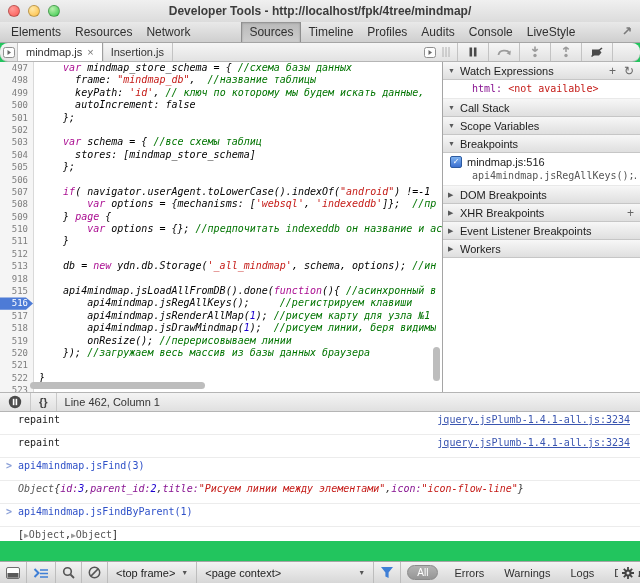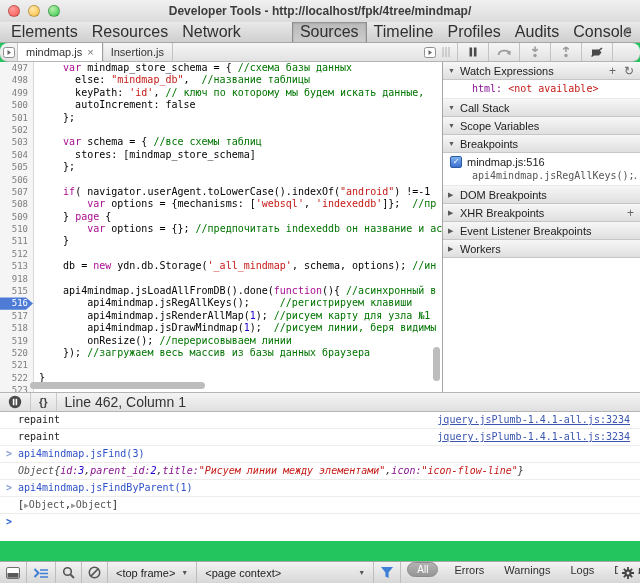--- a/index.html
+++ b/index.html
@@ -15,21 +15,21 @@
   .light{width:12px;height:12px;border-radius:50%;box-sizing:border-box;border:1px solid rgba(0,0,0,.25);}
   .light.red{background:radial-gradient(circle at 35% 30%,#ff9d99,#fc5753);}
   .light.yellow{background:radial-gradient(circle at 35% 30%,#ffe9a8,#fdbc40);}
   .light.green{background:radial-gradient(circle at 35% 30%,#b9f0ad,#33c748);}
   .win-title{position:absolute;left:0;right:0;text-align:center;font-size:12px;font-weight:bold;color:#3c3c3c;}
 
   
   .panel-tabs{height:20px;flex:none;display:flex;align-items:stretch;position:relative;
               background:linear-gradient(#e9e9e9,#cfcfcf);border-bottom:1px solid #a5a5a5;}
   .panel-tabs .tabs{display:flex;align-items:stretch;padding-left:4px;}
-  .ptab{padding:0 7px;display:flex;align-items:center;font-size:16px;color:#303030;cursor:default;}
+  .ptab{padding:0 7px;display:flex;align-items:center;font-size:12px;color:#303030;cursor:default;}
   .ptab.active{background:linear-gradient(#b9b9b9,#cdcdcd);border-left:1px solid #8e8e8e;
                border-right:1px solid #8e8e8e;box-shadow:inset 0 1px 2px rgba(0,0,0,.25);margin-left:44px;}
   .corner-expand{position:absolute;right:6px;top:2px;}
 
   
   .file-tabbar{height:18px;flex:none;display:flex;align-items:stretch;position:relative;
                background:linear-gradient(#f6f6f6,#e2e2e2);border-bottom:1px solid #b5b5b5;border-radius:8px;}
   .nav-toggle{width:17px;display:flex;align-items:center;justify-content:center;border-right:1px solid #c3c3c3;}
   .ftab{display:flex;align-items:center;gap:5px;padding:0 8px;font-size:11px;color:#333;
         border-right:1px solid #c3c3c3;}
@@ -41,21 +41,21 @@
 
   
   .content{flex:none;height:330px;display:flex;overflow:hidden;}
   .editor{flex:1;position:relative;overflow:hidden;font-family:"DejaVu Sans Mono",monospace;
           background:linear-gradient(to right,#f5f5f5 33px,#d9d9d9 33px,#d9d9d9 34px,#ffffff 34px);}
   .line{display:flex;height:12.4px;align-items:stretch;}
   .ln{width:33px;flex:none;box-sizing:border-box;text-align:right;padding-right:5px;
       font-size:9px;line-height:12.4px;color:#7e7e7e;}
   .ln.bp{background:var(--breakpoint,#4d7bd6);color:#fff;
          clip-path:polygon(0 0,26px 0,33px 50%,26px 100%,0 100%);}
-  .lc{padding-left:6px;white-space:pre;font-size:10px;line-height:12.4px;color:#000;overflow:hidden;}
+  .lc{padding-left:6px;white-space:pre;font-size:10px;line-height:12.4px;color:#000;overflow:hidden;font-style:italic;}
   .tok-k{color:var(--keyword,#aa0d91);}
   .tok-s{color:var(--string,#c41a16);}
   .tok-c{color:var(--comment,#007400);}
   .tok-n{color:var(--number,#1c00cf);}
   .vthumb{position:absolute;right:2px;top:285px;width:7px;height:34px;border-radius:4px;background:#bdbdbd;}
   .hthumb{position:absolute;left:30px;bottom:3px;width:175px;height:7px;border-radius:4px;background:#bdbdbd;}
 
   
   .sidebar{width:197px;flex:none;border-left:1px solid #a5a5a5;background:#fff;overflow:hidden;}
   .sb-header{height:17px;display:flex;align-items:center;gap:4px;padding:0 6px 0 5px;
@@ -76,41 +76,41 @@
   .bp-code{margin:2px 0 2px 22px;font-family:"DejaVu Sans Mono",monospace;font-size:10px;color:#555;
            white-space:nowrap;overflow:hidden;}
 
   
   .statusbar{height:18px;flex:none;display:flex;align-items:center;gap:0;
              background:linear-gradient(#f4f4f4,#e0e0e0);border-top:1px solid #b5b5b5;
              border-bottom:1px solid #b5b5b5;}
   .st-cell{display:flex;align-items:center;justify-content:center;height:100%;padding:0 8px;
            border-right:1px solid #c9c9c9;}
   .pp-label{font-size:11px;font-weight:bold;color:#444;}
-  .pos-text{font-size:14px;color:#333;padding:0 8px;}
+  .pos-text{font-size:11px;color:#333;padding:0 8px;}
 
   
   .console{flex:1;background:#fff;overflow:hidden;font-family:"DejaVu Sans Mono",monospace;font-size:10px;}
-  .crow{position:relative;min-height:12px;padding:2px 10px 2px 18px;border-bottom:1px solid #ececec;
+  .crow{position:relative;min-height:12px;padding:2px 10px 8px 18px;border-bottom:1px solid #ececec;
         display:flex;align-items:baseline;white-space:nowrap;}
   .crow .chev{position:absolute;left:6px;top:2px;font-weight:bold;}
   .crow.command{color:var(--command-blue,#2e50c8);}
   .crow.command .chev{color:#8ba0d8;}
   .crow.prompt{border-bottom:none;}
   .crow.prompt .chev{color:#2f66d0;}
   .crow .loc{margin-left:auto;color:var(--link,#3a55b0);text-decoration:underline;}
   .crow.preview{font-style:italic;color:#333;}
   .seg-o{color:#565656;}
   .seg-key{color:var(--object-key,#881391);}
   .seg-num{color:var(--number,#1c00cf);}
   .seg-str{color:var(--string,#c41a16);}
   .seg-tri{color:#9a9a9a;font-size:8px;}
 
   
-  .toolbar{height:21px;flex:none;display:flex;align-items:flex-start;background:linear-gradient(#f3f3f3,#d7d7d7);
+  .toolbar{height:21px;flex:none;display:flex;align-items:center;background:linear-gradient(#f3f3f3,#d7d7d7);
            border-top:1px solid #a5a5a5;position:relative;overflow:hidden;margin-top:20px;}
   .tb-btn{display:flex;align-items:center;justify-content:center;height:100%;padding:0 6px;}
   .tb-sep{width:1px;height:21px;background:#bdbdbd;flex:none;}
   .tb-drop{display:flex;align-items:center;gap:6px;padding:0 8px;font-size:11px;color:#222;height:100%;}
   .tb-drop .arrow{font-size:7px;color:#555;}
   .tb-drop.wide{width:160px;justify-content:space-between;}
   .pill{margin:0 6px;padding:1px 9px;border-radius:9px;font-size:10px;color:#fff;
         background:linear-gradient(#b3b3b3,#969696);border:1px solid #8a8a8a;}
   .filters{display:flex;align-items:center;gap:0;overflow:hidden;flex:1;}
   .filter-label{padding:0 10px;font-size:11px;color:#303030;white-space:nowrap;}
@@ -222,21 +222,21 @@
 
   <div class="content">
     <div class="editor" id="editor">
       <div id="codeLines">
           <div class="line">
             <span class="ln">497</span>
             <span class="lc"><span class="tok-p">    </span><span class="tok-k">var</span><span class="tok-p"> mindmap_store_schema = { </span><span class="tok-c">//схема базы данных</span></span>
           </div>
           <div class="line">
             <span class="ln">498</span>
-            <span class="lc"><span class="tok-p">      else: </span><span class="tok-s">"mindmap_db"</span><span class="tok-p">,  </span><span class="tok-c">//название таблицы</span></span>
+            <span class="lc"><span class="tok-p">      frame: </span><span class="tok-s">"mindmap_db"</span><span class="tok-p">,  </span><span class="tok-c">//название таблицы</span></span>
           </div>
           <div class="line">
             <span class="ln">499</span>
             <span class="lc"><span class="tok-p">      keyPath: </span><span class="tok-s">'id'</span><span class="tok-p">, </span><span class="tok-c">// ключ по которому мы будем искать данные,</span></span>
           </div>
           <div class="line">
             <span class="ln">500</span>
             <span class="lc"><span class="tok-p">      autoIncrement: false</span></span>
           </div>
           <div class="line">

